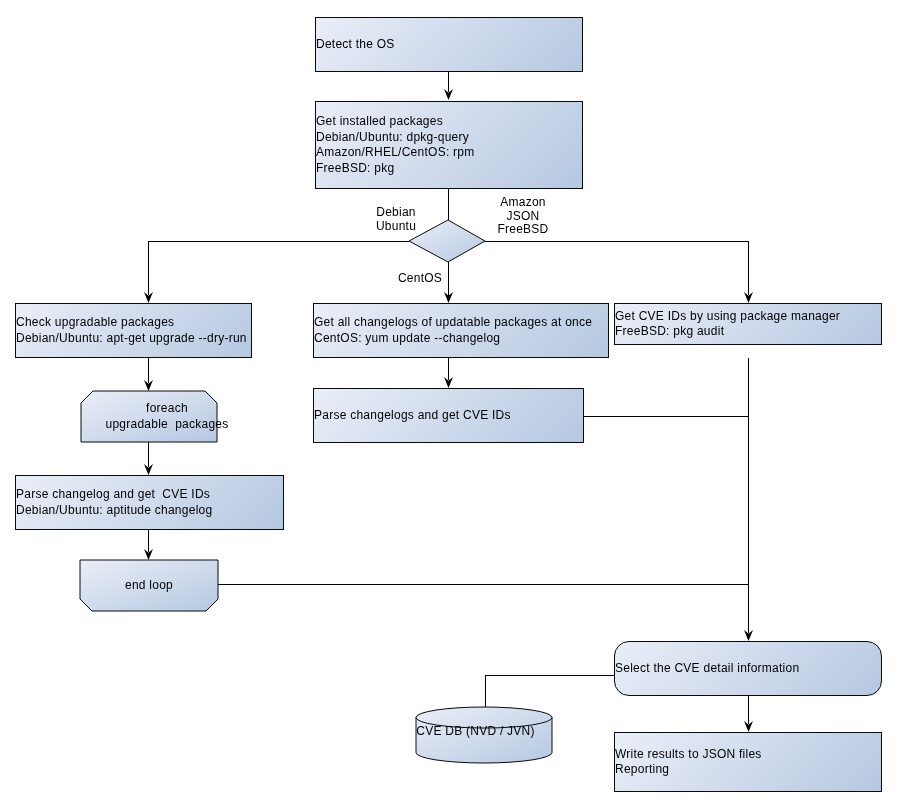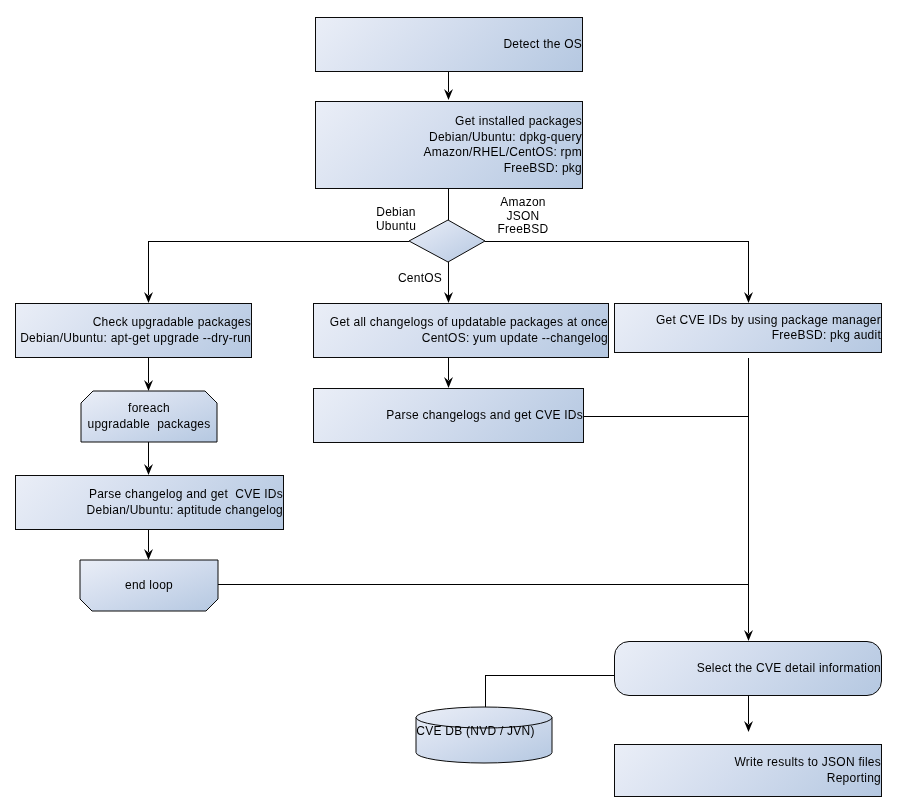--- a/index.html
+++ b/index.html
@@ -6,21 +6,21 @@
   .canvas{
     position:relative;width:898px;height:803px;background:#ffffff;
     font-family:"Liberation Sans","DejaVu Sans",sans-serif;
     font-size:12px;color:#000;letter-spacing:0.25px;overflow:hidden;
   }
   .wires{position:absolute;left:0;top:0;}
   .node{
     position:absolute;box-sizing:border-box;
     border:1px solid #0a0a0a;
     background:linear-gradient(135deg,#eaeef7 0%,#d3ddee 45%,#b5c8e1 100%);
-    display:flex;flex-direction:column;justify-content:center;align-items:flex-end;
+    display:flex;flex-direction:column;justify-content:center;align-items:flex-start;
     text-align:center;line-height:15.5px;
   }
   .node span{display:block;white-space:pre;}
   .shape-text{
     position:absolute;display:flex;flex-direction:column;justify-content:center;
     align-items:center;text-align:center;line-height:15.5px;
   }
   .shape-text span{display:block;white-space:pre;}
   .edge-label{
     position:absolute;text-align:center;line-height:13.5px;
@@ -104,35 +104,35 @@
 
   <div class="node" style="left:313px;top:303px;width:296px;height:55px;">
     <span>Get all changelogs of updatable packages at once</span>
     <span>CentOS: yum update --changelog</span>
   </div>
 
   <div class="node" style="left:313px;top:388px;width:271px;height:55px;">
     <span>Parse changelogs and get CVE IDs</span>
   </div>
 
-  <div class="node" style="left:614px;top:303px;width:268px;height:50px;line-height:15px;">
+  <div class="node" style="left:614px;top:303px;width:268px;height:42px;line-height:15px;">
     <span>Get CVE IDs by using package manager</span>
     <span>FreeBSD: pkg audit</span>
   </div>
 
   <div class="node" style="left:614px;top:641px;width:268px;height:55px;border-radius:15px;">
     <span>Select the CVE detail information</span>
   </div>
 
-  <div class="node" style="left:614px;top:732px;width:268px;height:53px;margin-top:12px;">
+  <div class="node" style="left:614px;top:732px;width:268px;height:60px;">
     <span>Write results to JSON files</span>
     <span>Reporting</span>
   </div>
 
-  <div class="shape-text" style="left:81px;top:391px;width:136px;height:51px;">
+  <div class="shape-text" style="left:81px;top:391px;width:136px;height:51px;padding-left:18px;">
     <span>foreach</span>
     <span>upgradable  packages</span>
   </div>
 
   <div class="shape-text" style="left:80px;top:560px;width:138px;height:51px;">
     <span>end loop</span>
   </div>
 
   <div class="shape-text" style="left:416px;top:722px;width:119px;height:20px;">
     <span>CVE DB (NVD / JVN)</span>

